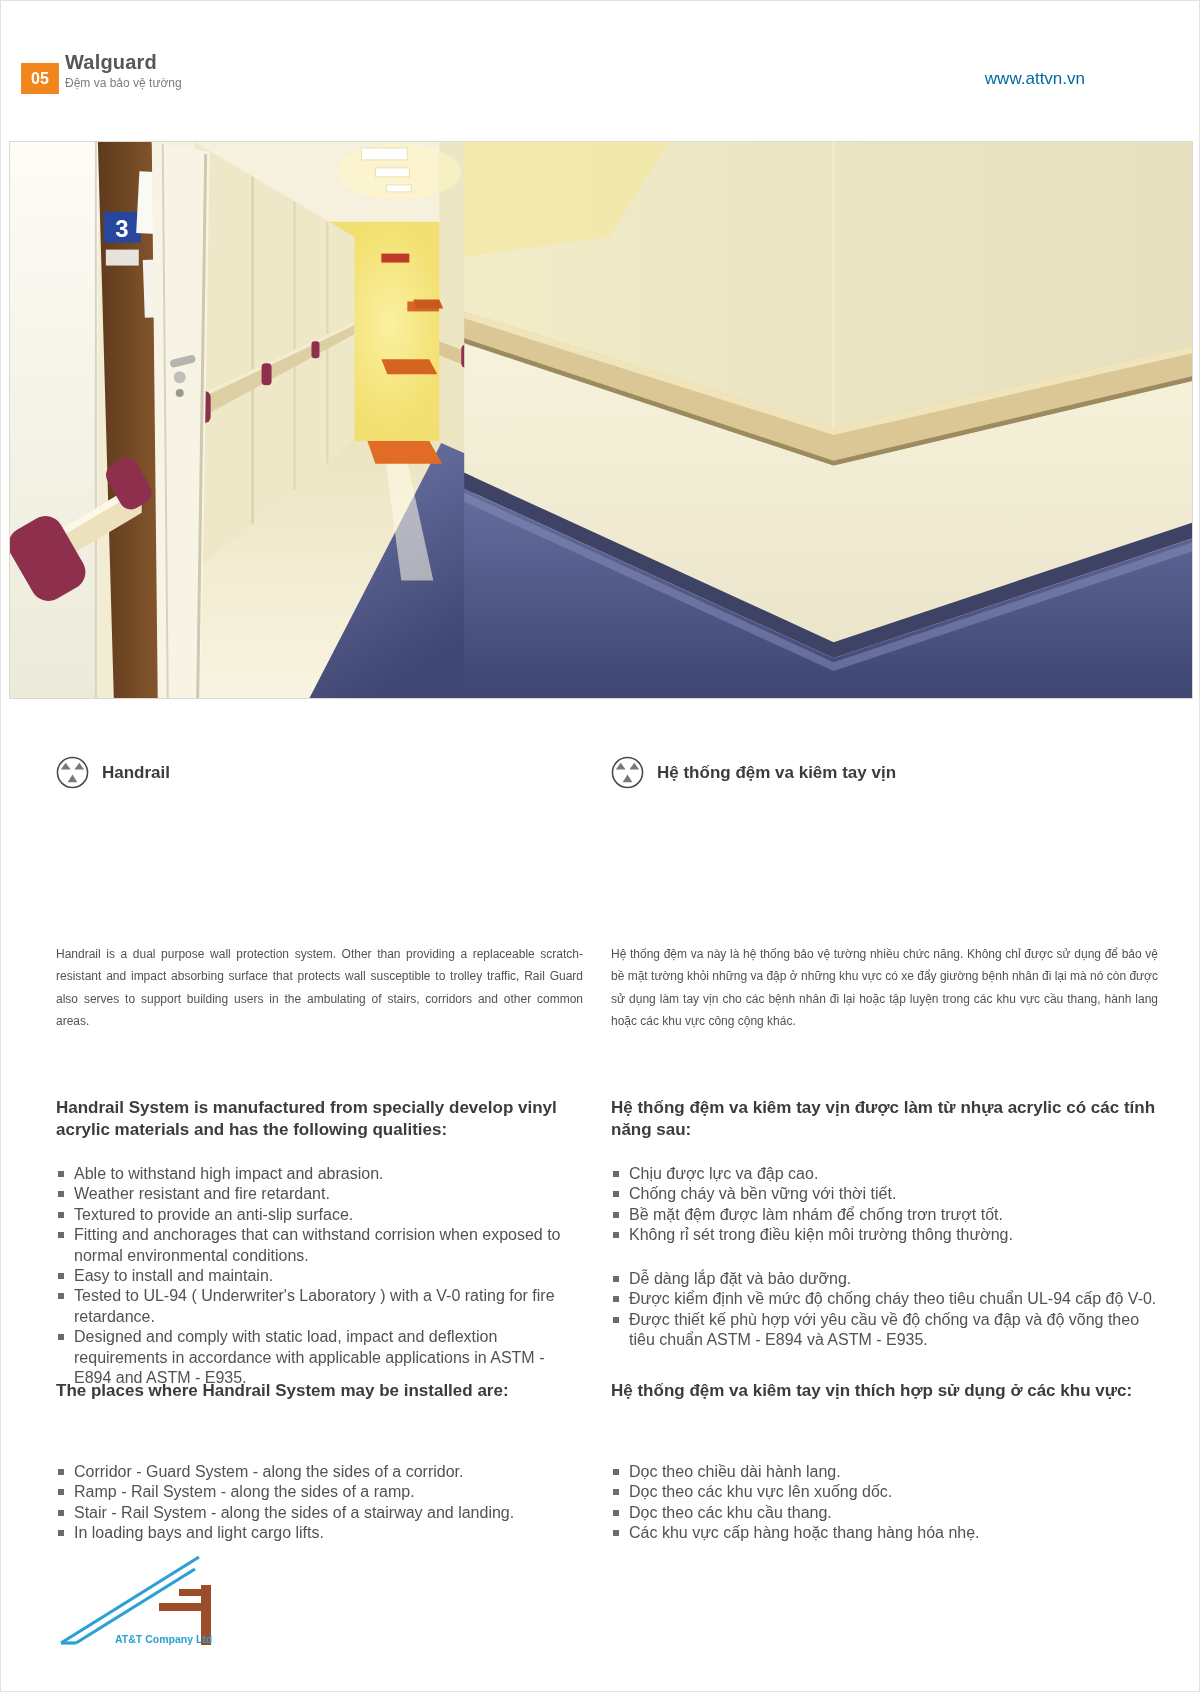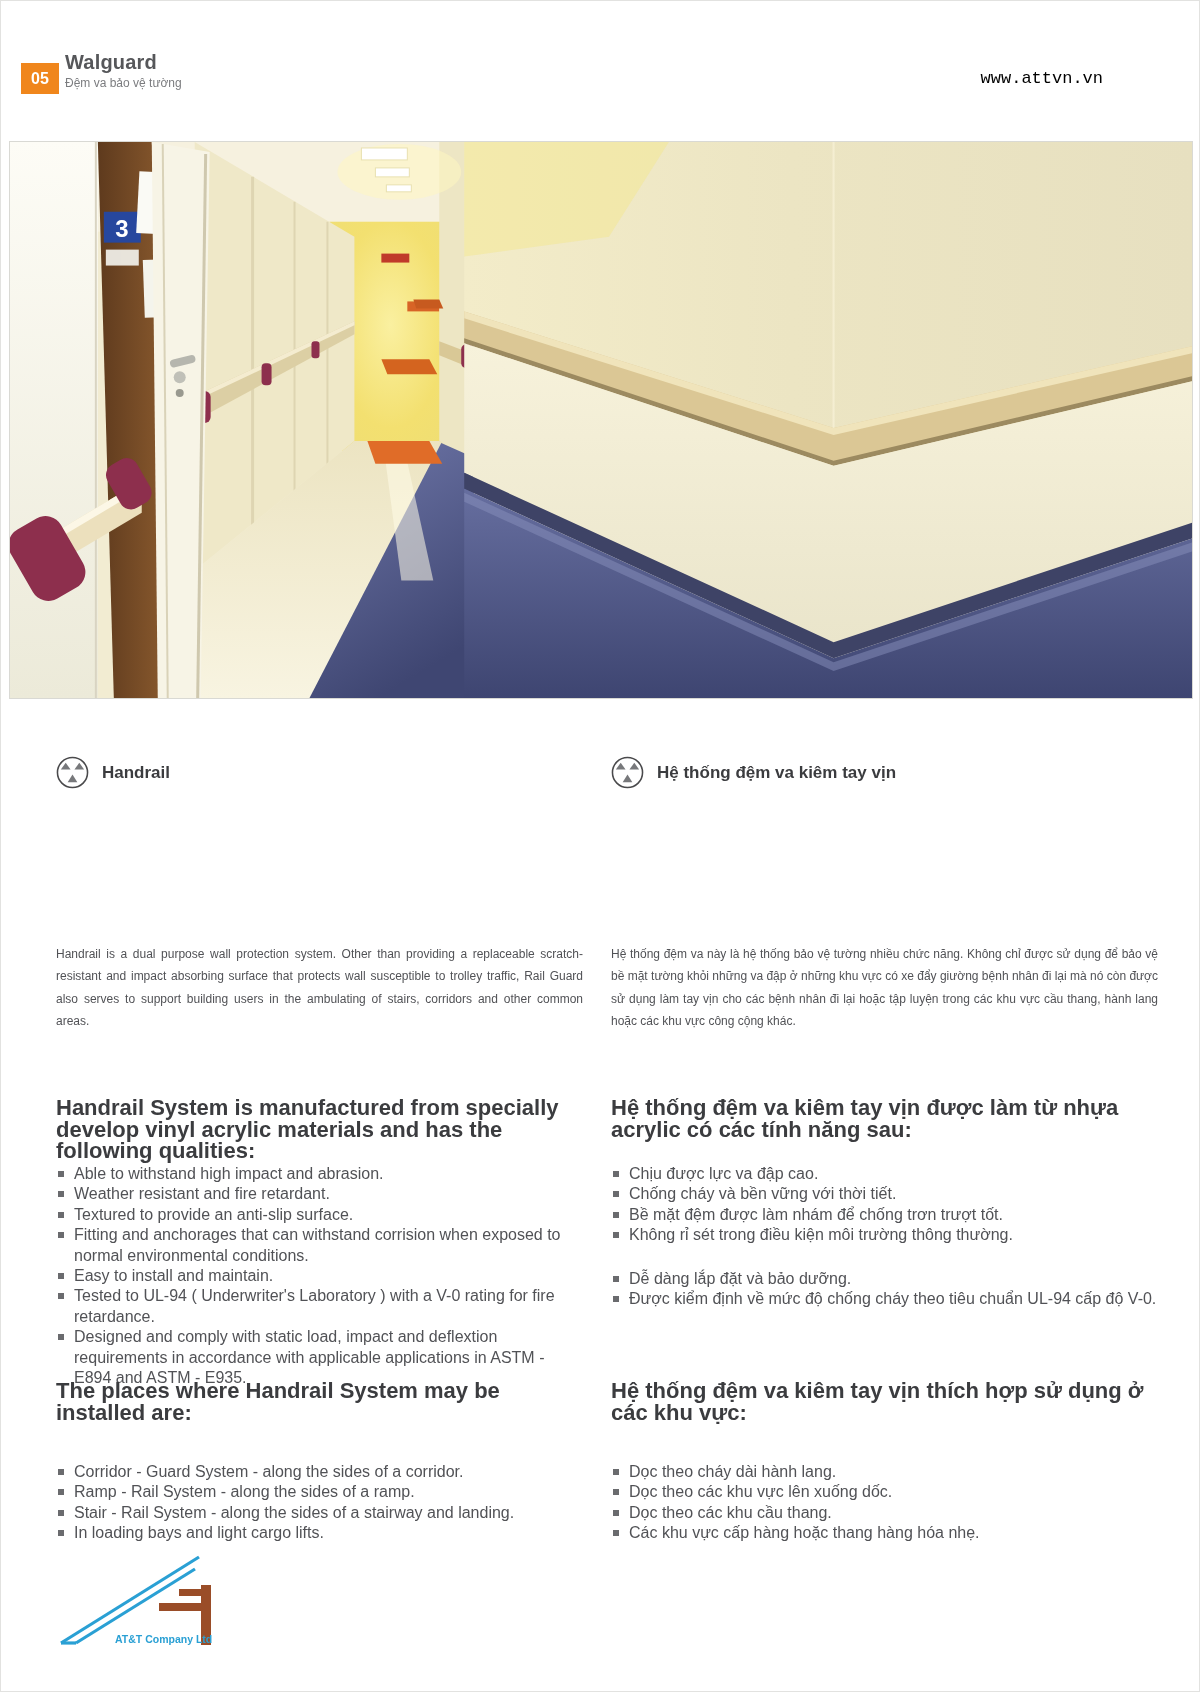--- a/index.html
+++ b/index.html
@@ -11,36 +11,36 @@
   }
   
   .hdr-num {
     position:absolute; left:20px; top:54px; width:38px; height:31px;
     background:#f0861c; color:#ffffff; font-weight:bold; font-size:16px;
     display:flex; align-items:center; justify-content:center;margin-top:8px;
   }
   .hdr-titles { position:absolute; left:64px; top:49px; }
   .hdr-title { font-size:20px; font-weight:bold; color:#56575a; letter-spacing:.2px; line-height:24px; }
   .hdr-sub { font-size:12px; color:#7b7c7f; margin-top:2px; }
-  .hdr-web { position:absolute; right:96px; top:68px; font-size:17px; color:#000000;font-family:Liberation Mono, monospace; }
+  .hdr-web { position:absolute; right:114px; top:68px; font-size:17px; color:#0369a1; }
   
   .photo {
     position:absolute; left:8px; top:140px; width:1184px; height:558px;
     border:1px solid #d9d9d4; overflow:hidden; background:#f2ecd2;
   }
   .photo svg { display:block; width:100%; height:100%; }
   
   .col { position:absolute; top:755px; height:810px; }
   .col-en { left:55px;  width:527px; }
   .col-vi { left:610px; width:547px; }
   .sec-head { position:absolute; top:0; left:0; display:flex; align-items:center; gap:13px; }
   .rad { width:33px; height:33px; flex:0 0 auto; }
   .sec-title { font-size:17px; font-weight:bold; color:#3b3c3f; }
   .intro { position:absolute; top:175px; left:0; right:0; text-align:justify; font-size:12px; line-height:22.4px; color:#515256; }
-  .b-head { position:absolute; left:0; right:0; font-weight:bold; font-size:22px; line-height:21.6px; color:#3b3c3f; }
+  .b-head { position:absolute; left:0; right:0; font-weight:bold; font-size:17px; line-height:21.6px; color:#3b3c3f; }
   .qual-head { top:341px; }
   .places-head { top:624px; }
   .list { position:absolute; left:0; right:0; font-size:16px; line-height:20.4px; color:#515256; }
   .list-a { top:408px; }
   .list-b { top:513px; }
   .list-places { top:706px; }
   .li { display:flex; align-items:flex-start; }
   .sq { flex:0 0 auto; width:6px; height:6px; background:#6a6b6e; margin:7px 10px 0 2px; }
   .li-t { flex:1 1 auto; }
   
@@ -264,26 +264,30 @@
       </div>
     <div class="list list-b">
         <div class="li">
         <span class="sq"></span>
         <span class="li-t">Dễ dàng lắp đặt và bảo dưỡng.</span>
       </div>
         <div class="li">
         <span class="sq"></span>
         <span class="li-t">Được kiểm định về mức độ chống cháy theo tiêu chuẩn UL-94 cấp độ V-0.</span>
       </div>
+        <div class="li">
+        <span class="sq"></span>
+        <span class="li-t">Được thiết kế phù hợp với yêu cầu về độ chống va đập và độ võng theo tiêu chuẩn ASTM - E894 và ASTM - E935.</span>
+      </div>
       </div>
     <div class="b-head places-head">Hệ thống đệm va kiêm tay vịn thích hợp sử dụng ở các khu vực:</div>
     <div class="list list-places">
         <div class="li">
         <span class="sq"></span>
-        <span class="li-t">Dọc theo cháy dài hành lang.</span>
+        <span class="li-t">Dọc theo chiều dài hành lang.</span>
       </div>
         <div class="li">
         <span class="sq"></span>
         <span class="li-t">Dọc theo các khu vực lên xuống dốc.</span>
       </div>
         <div class="li">
         <span class="sq"></span>
         <span class="li-t">Dọc theo các khu cầu thang.</span>
       </div>
         <div class="li">

